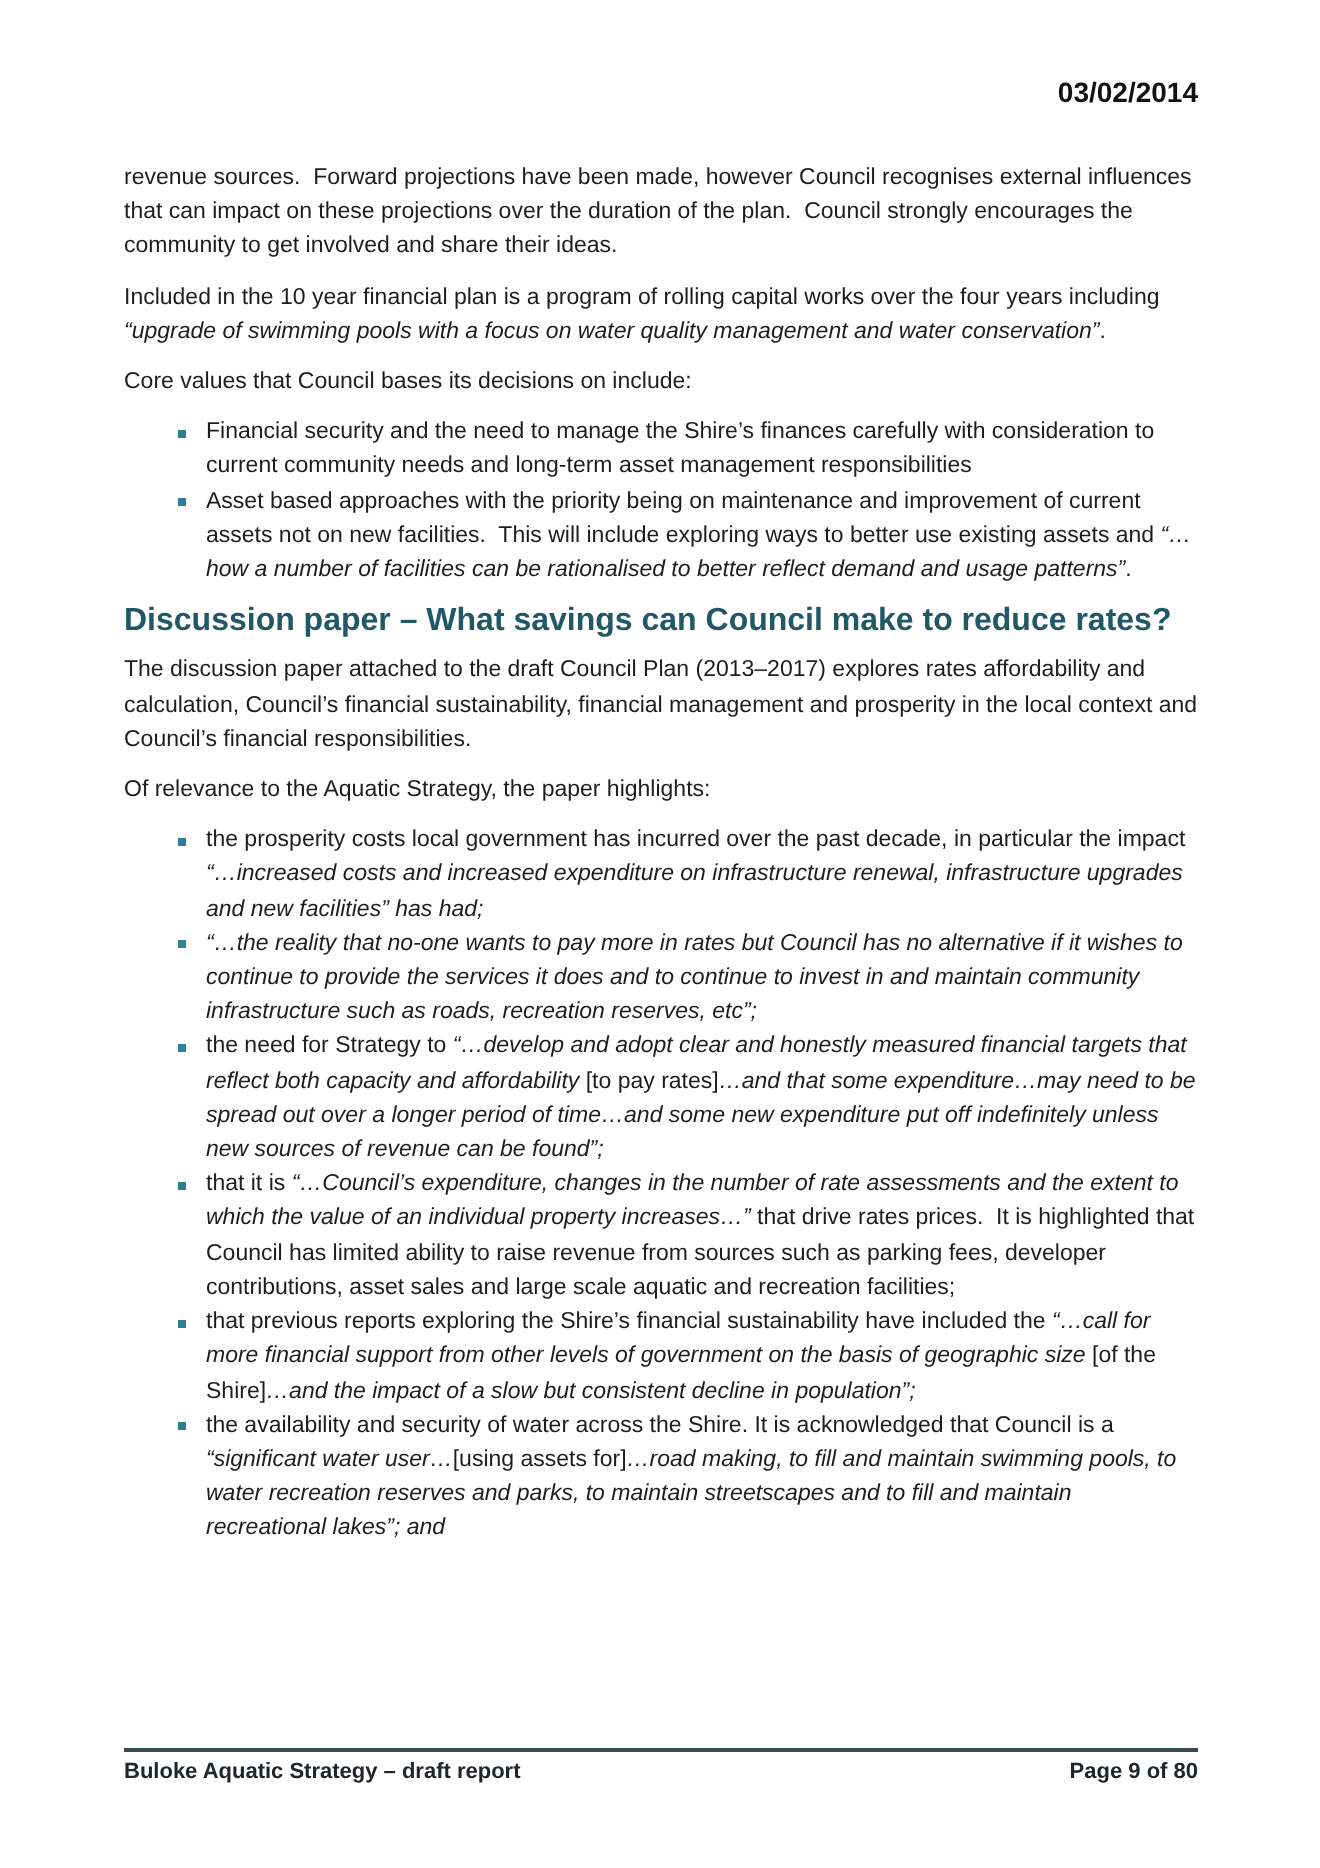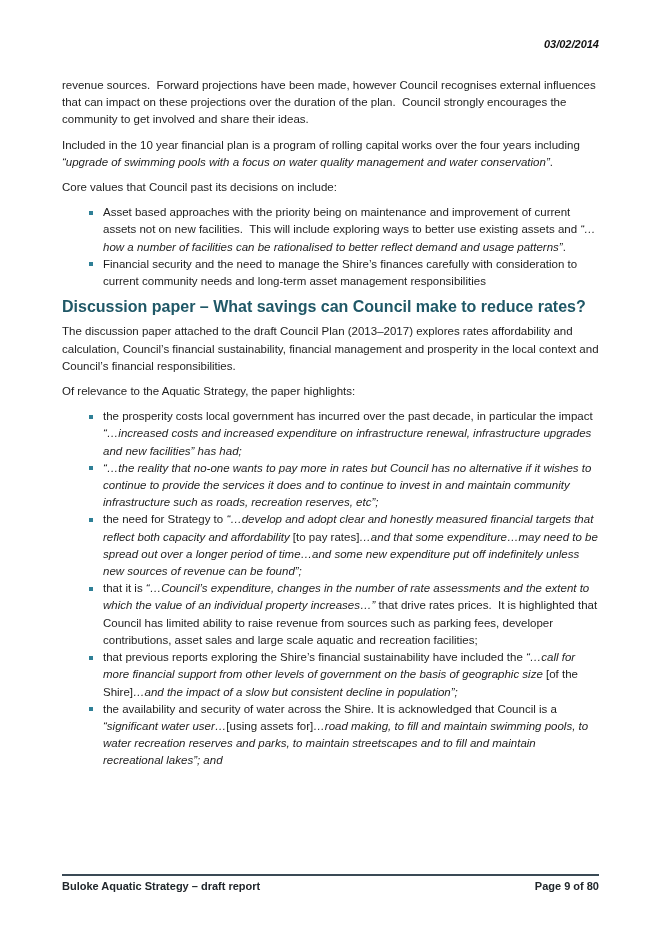--- a/index.html
+++ b/index.html
@@ -13,26 +13,25 @@
     overflow: hidden;
   }
   .content {
     position: absolute;
     left: 62px;
     top: 0;
     width: 537px;
   }
   .date-line {
     text-align: right;
-    font-size: 11px;
+    font-size: 14px;
     font-weight: bold;
     padding-top: 38px;
     margin: 0 0 27px 0;
     color: #111;
-    font-style: italic;
   }
   .doc p {
     font-size: 11.5px;
     line-height: 17.2px;
     margin: 0 0 8px 0;
     white-space: pre-wrap;
   }
   .doc h3 {
     font-size: 16px;
     line-height: 17.2px;
@@ -79,24 +78,24 @@
 </style>
 </head>
 <body>
 
 <div class="page" style="--heading-color: #205867; --bullet-color: #2e7f96; --text-color: #1d1d1d;">
   <div class="content">
     <div class="date-line">03/02/2014</div>
     <div class="doc" id="doc-body">
         <p><span>revenue sources.  Forward projections have been made, however Council recognises external influences that can impact on these projections over the duration of the plan.  Council strongly encourages the community to get involved and share their ideas.</span></p>
         <p><span>Included in the 10 year financial plan is a program of rolling capital works over the four years including </span><i>“upgrade of swimming pools with a focus on water quality management and water conservation”</i><span>.</span></p>
-        <p><span>Core values that Council past its decisions on include:</span></p>
+        <p><span>Core values that Council bases its decisions on include:</span></p>
         <ul>
+          <li><span>Financial security and the need to manage the Shire’s finances carefully with consideration to current community needs and long-term asset management responsibilities</span></li>
           <li><span>Asset based approaches with the priority being on maintenance and improvement of current assets not on new facilities.  This will include exploring ways to better use existing assets and </span><i>“…how a number of facilities can be rationalised to better reflect demand and usage patterns”</i><span>.</span></li>
-          <li><span>Financial security and the need to manage the Shire’s finances carefully with consideration to current community needs and long-term asset management responsibilities</span></li>
         </ul>
         <h3><span>Discussion paper – What savings can Council make to reduce rates?</span></h3>
         <p><span>The discussion paper attached to the draft Council Plan (2013–2017) explores rates affordability and calculation, Council’s financial sustainability, financial management and prosperity in the local context and Council’s financial responsibilities.</span></p>
         <p><span>Of relevance to the Aquatic Strategy, the paper highlights:</span></p>
         <ul>
           <li><span>the prosperity costs local government has incurred over the past decade, in particular the impact </span><i>“…increased costs and increased expenditure on infrastructure renewal, infrastructure upgrades and new facilities” has had;</i></li>
           <li><i>“…the reality that no-one wants to pay more in rates but Council has no alternative if it wishes to continue to provide the services it does and to continue to invest in and maintain community infrastructure such as roads, recreation reserves, etc”;</i></li>
           <li><span>the need for Strategy to </span><i>“…develop and adopt clear and honestly measured financial targets that reflect both capacity and affordability </i><span>[to pay rates]</span><i>…and that some expenditure…may need to be spread out over a longer period of time…and some new expenditure put off indefinitely unless new sources of revenue can be found”;</i></li>
           <li><span>that it is </span><i>“…Council’s expenditure, changes in the number of rate assessments and the extent to which the value of an individual property increases…”</i><span> that drive rates prices.  It is highlighted that Council has limited ability to raise revenue from sources such as parking fees, developer contributions, asset sales and large scale aquatic and recreation facilities;</span></li>
           <li><span>that previous reports exploring the Shire’s financial sustainability have included the </span><i>“…call for more financial support from other levels of government on the basis of geographic size </i><span>[of the Shire]</span><i>…and the impact of a slow but consistent decline in population”;</i></li>

